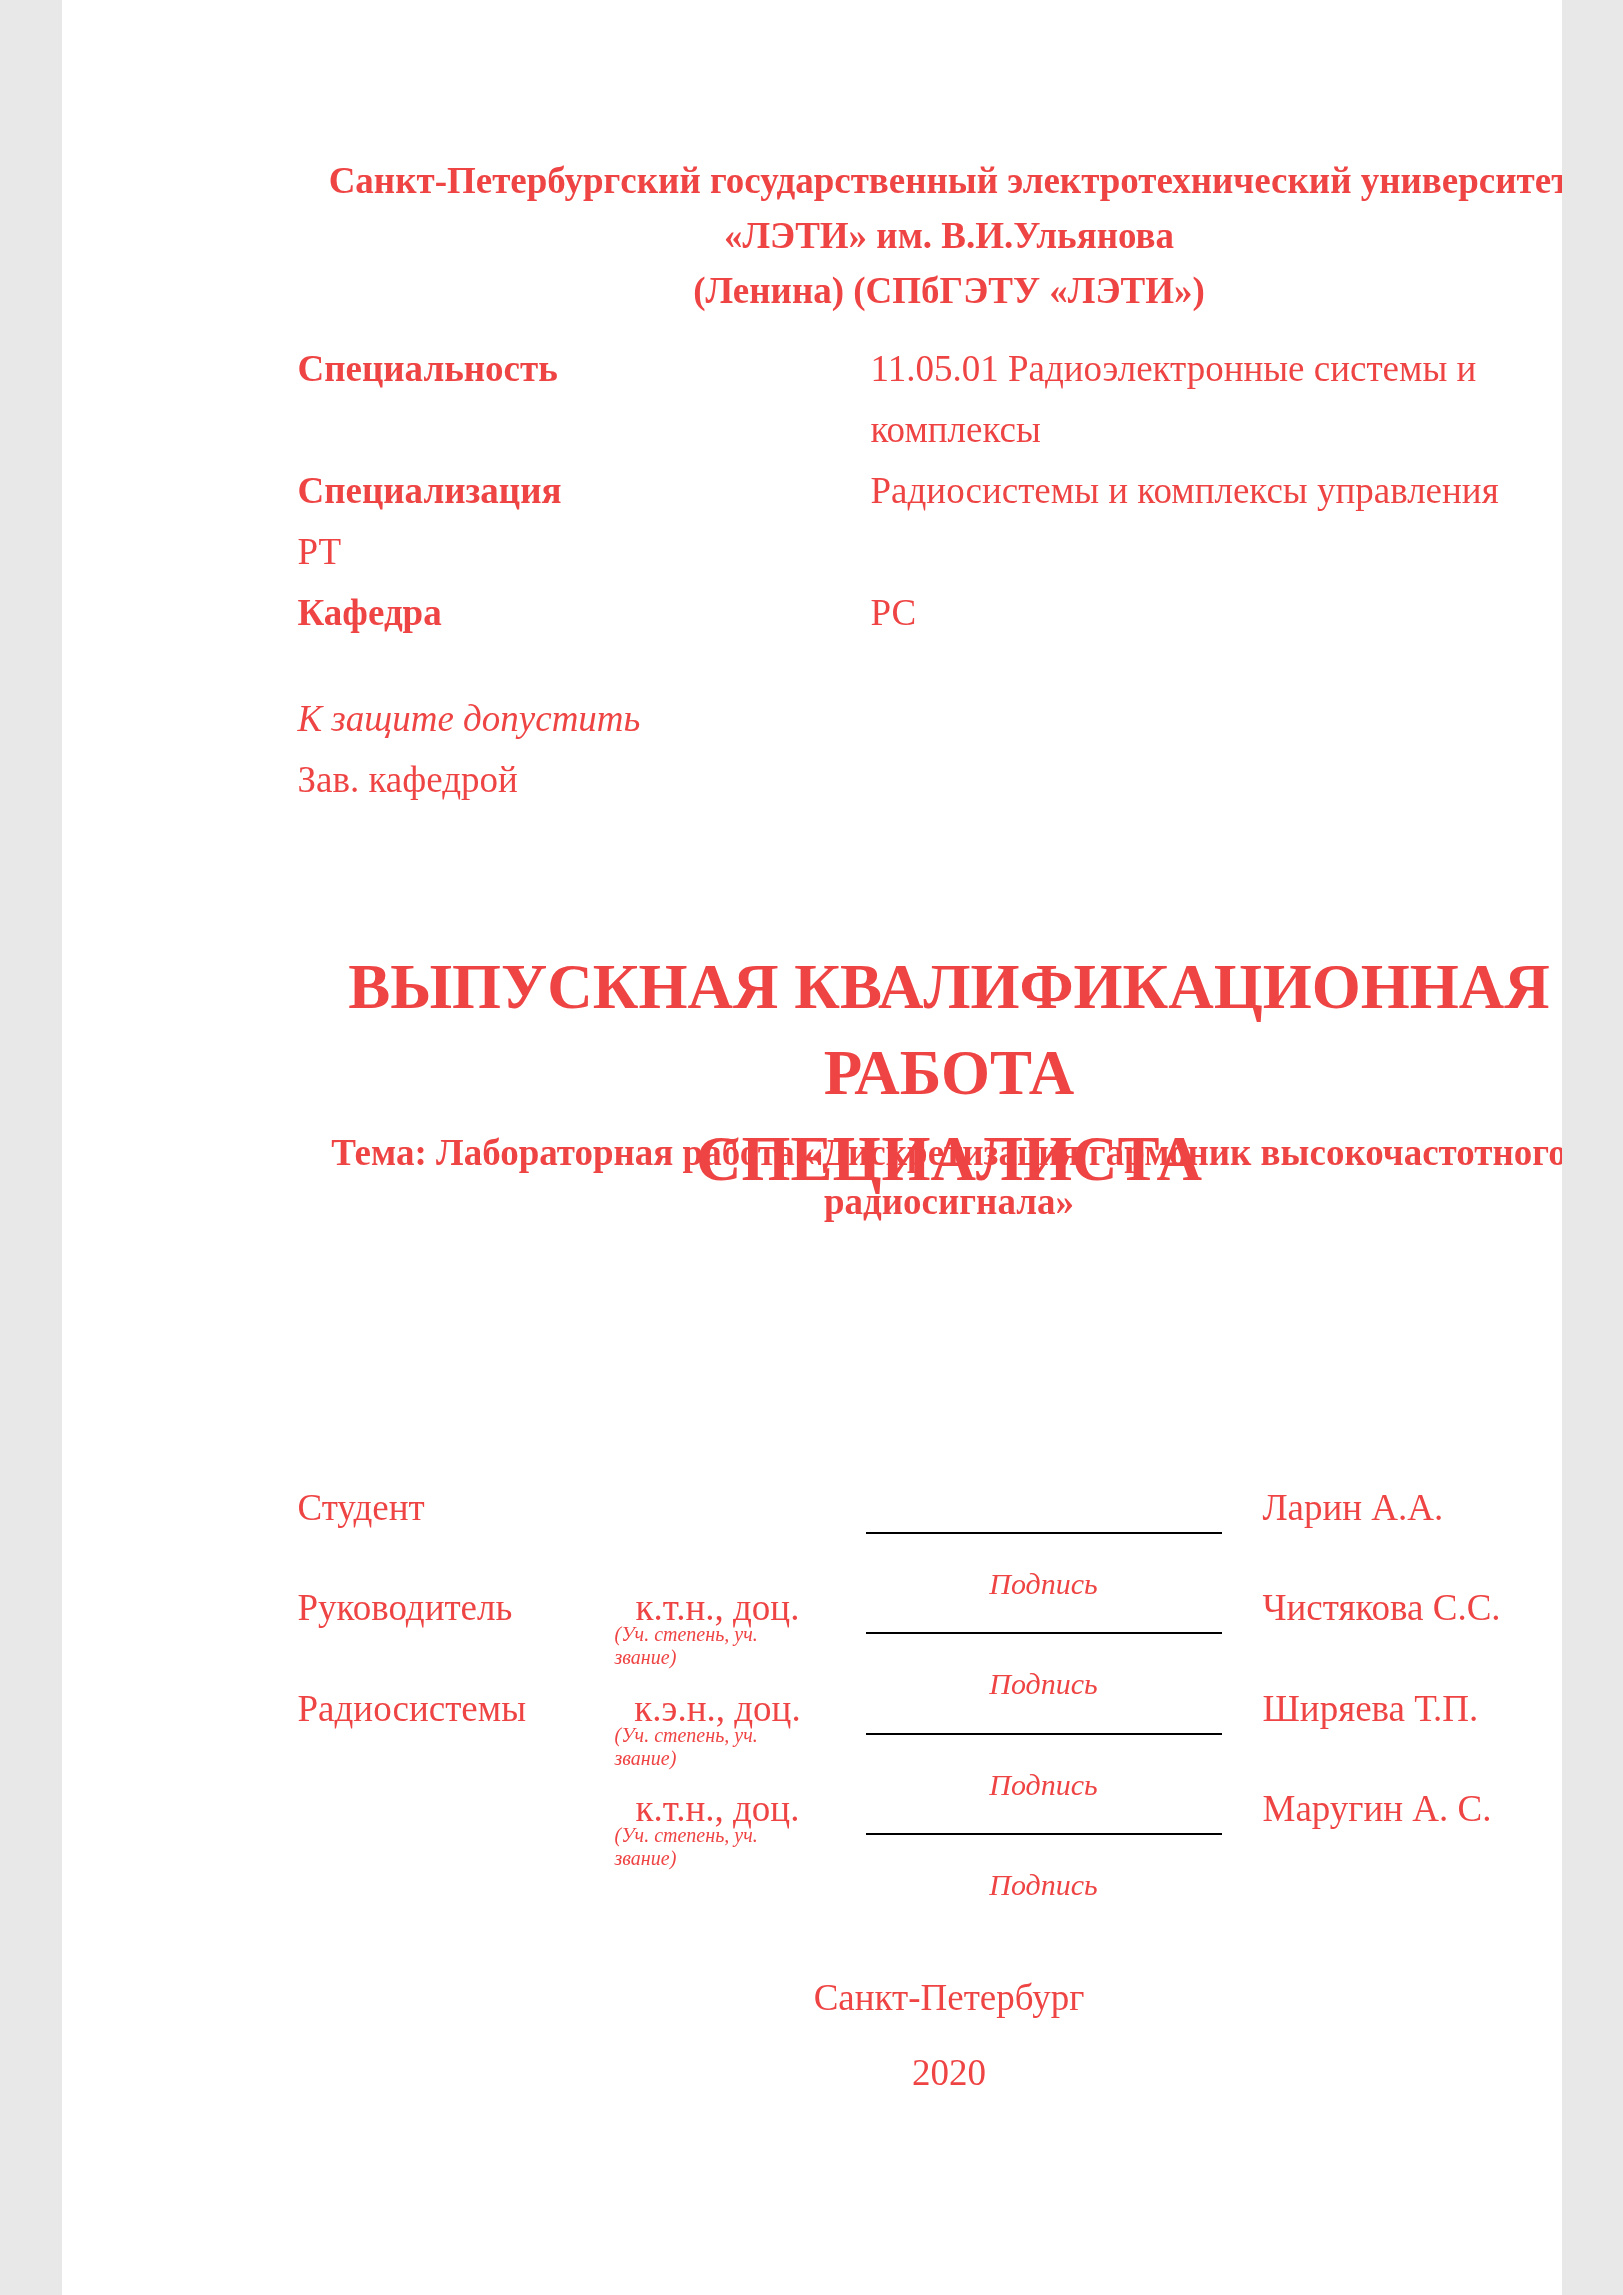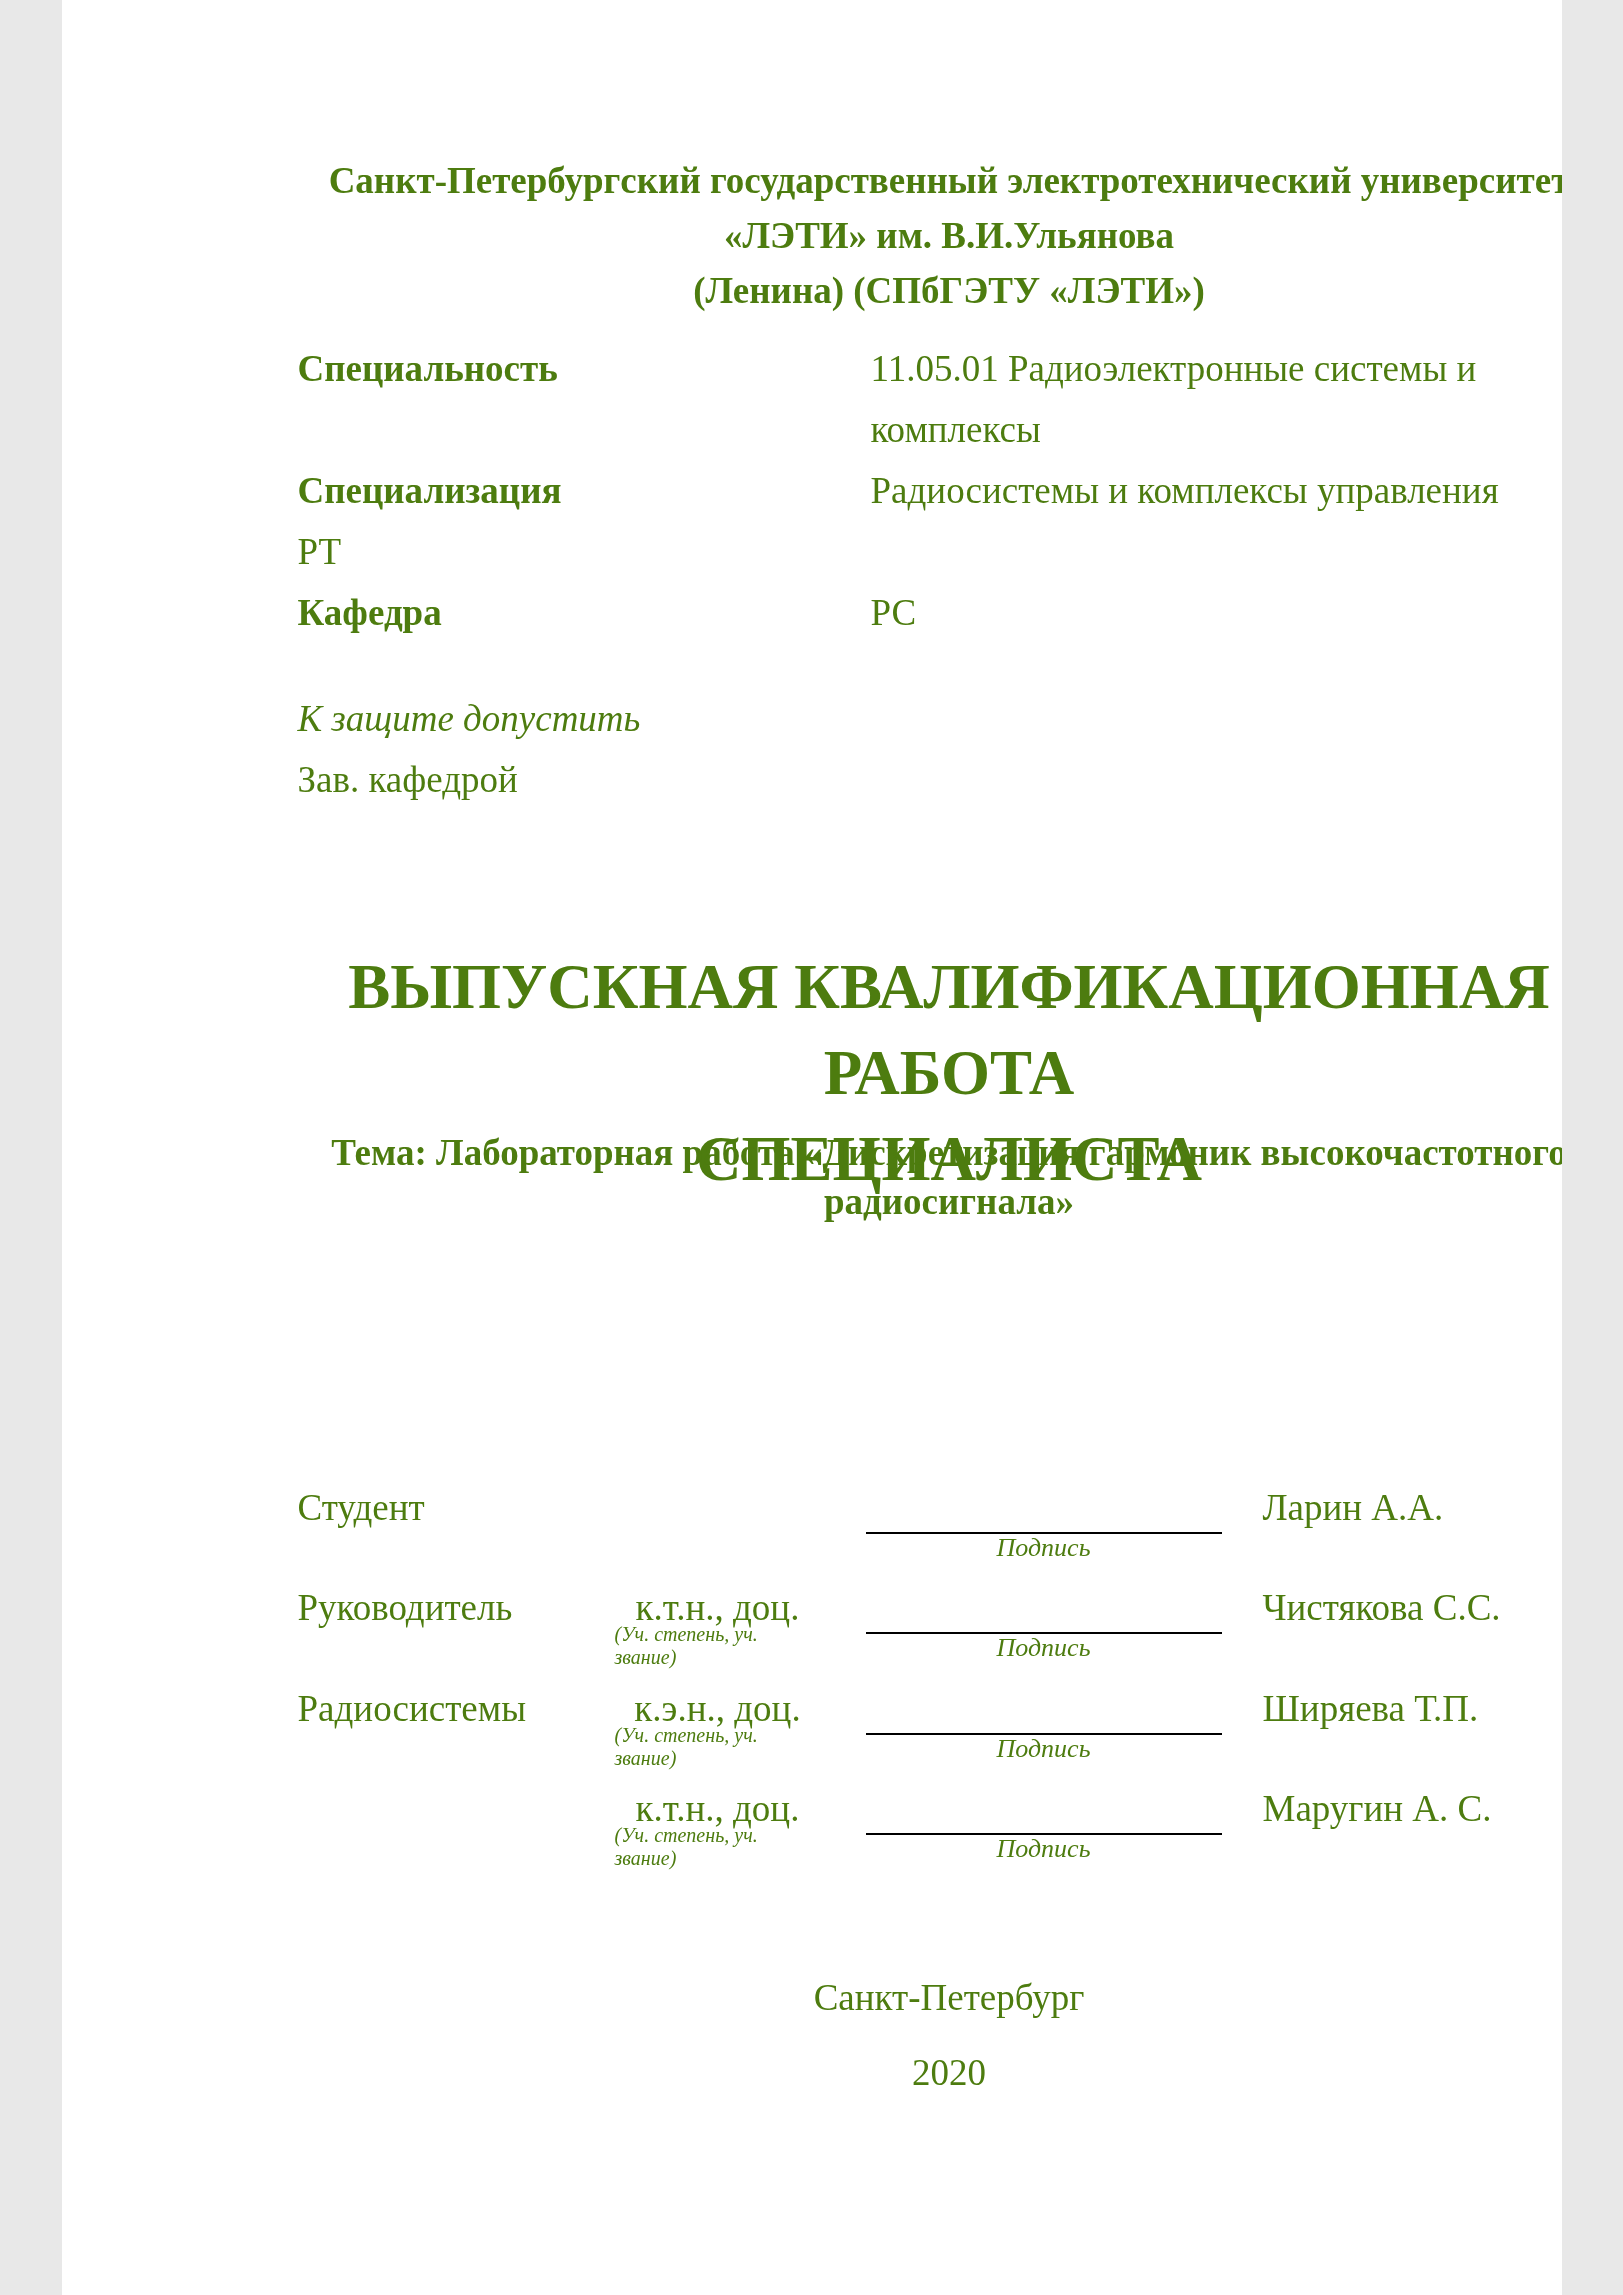--- a/index.html
+++ b/index.html
@@ -2,21 +2,21 @@
 <html lang="ru" style="font-size:12.6px"><head>
 <meta charset="utf-8">
 <style>
   html, body { margin: 0; padding: 0; background: #e8e8e8; }
   .page {
     position: relative;
     width: 1500px;
     height: 2295px;
     margin: 0 auto;
     background: #ffffff;
-    color: #4d7c0f;
+    color: #ef4444;
     font-family: "Liberation Serif", "DejaVu Serif", serif;
     font-size: 37px;
     overflow: hidden;
   }
   .content {
     position: absolute;
     left: 236px;
     width: 1303px;
     top: 0;
     height: 100%;
@@ -92,21 +92,21 @@
   .sig-main.center { justify-content: center; }
   .sig-rule { border-bottom: 2.4px solid #000; }
   .sig-cap {
     height: 27px;
     display: flex;
     align-items: center;
     justify-content: center;
     font-style: italic;
   }
   .cap-degree { font-size: 20px; }
-  .cap-sign { font-size: 26px; }
+  .cap-sign { font-size: 30px; margin-top: 36px; }
 
   
   .footer-block {
     position: absolute;
     top: 1960px;
     width: 100%;
     text-align: center;
     line-height: 75px;
   }
 </style>

